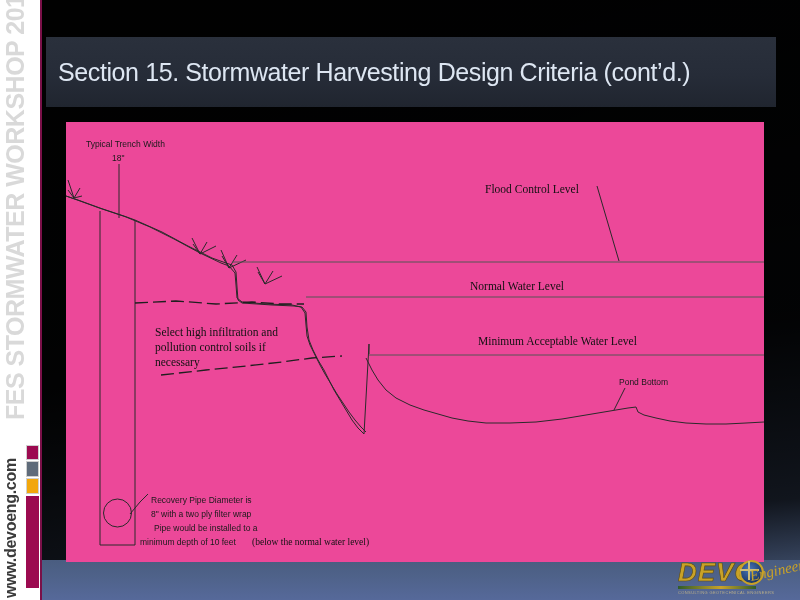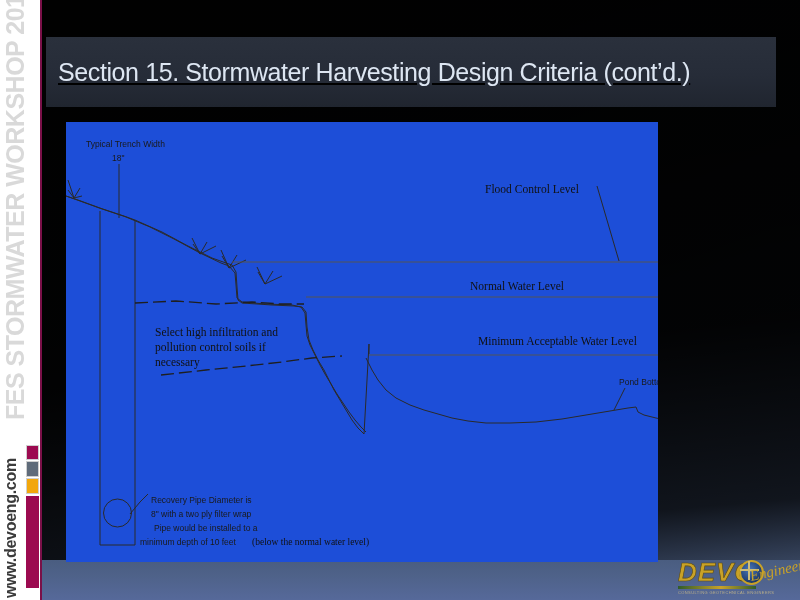--- a/index.html
+++ b/index.html
@@ -125,38 +125,37 @@
   #swatch-bar      { top: 496px; height: 92px; border: none; }
 
   
   #title-bar {
     position: absolute;
     left: 46px; top: 37px;
     width: 730px; height: 70px;
     background: linear-gradient(180deg, #2a303c 0%, #262c38 55%, #20252f 100%);
     display: flex;
     align-items: center;
-    text-decoration: underline;
   }
   #title-text {
     color: #dde6f2;
     font-family: "Liberation Sans", sans-serif;
     font-size: 25px;
     font-weight: 400;
     letter-spacing: -0.4px;
     padding-left: 12px;
     white-space: nowrap;
   }
 
   
   #diagram-panel {
     position: absolute;
     left: 66px; top: 122px;
-    width: 592px; height: 440px;
-    background: #1d4ed8;
+    width: 698px; height: 440px;
+    background: #ec4899;
     overflow: hidden;
   }
   #diagram-svg { display: block; }
 
   .dwg-label-sans {
     font-family: "Liberation Sans", sans-serif;
     font-size: 8.5px;
     fill: #1a1a1a;
   }
   .dwg-label-serif {

